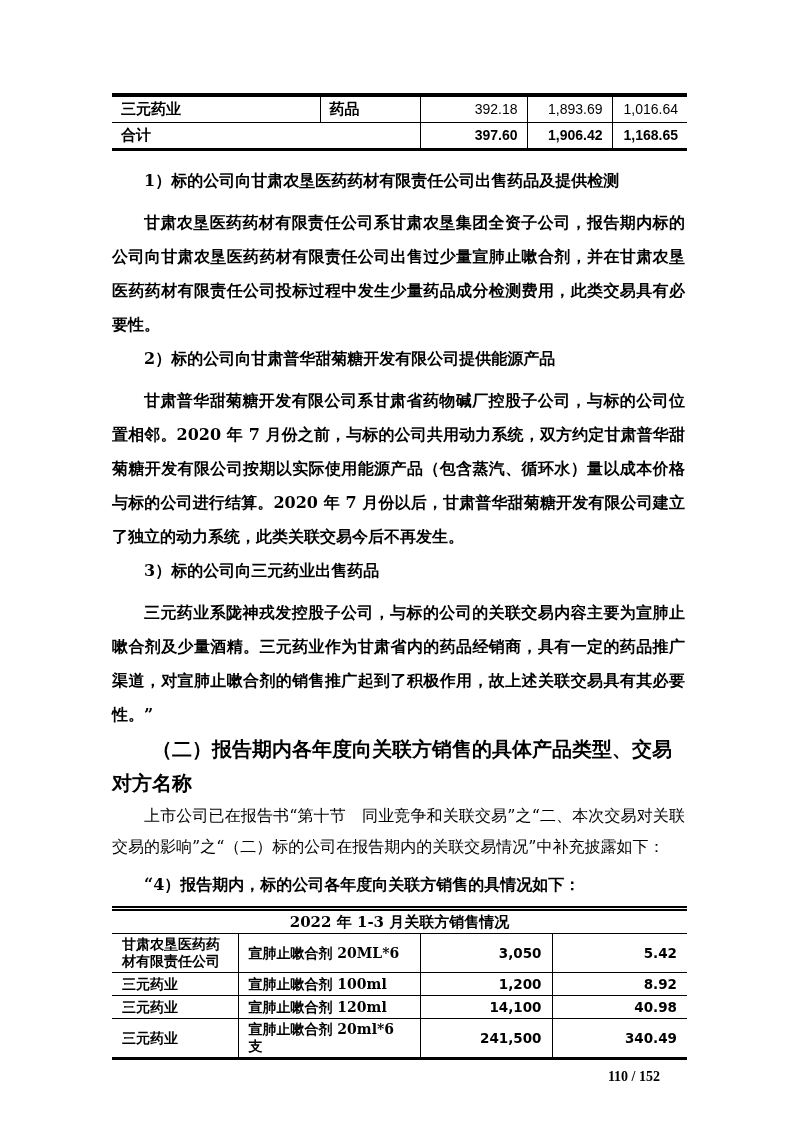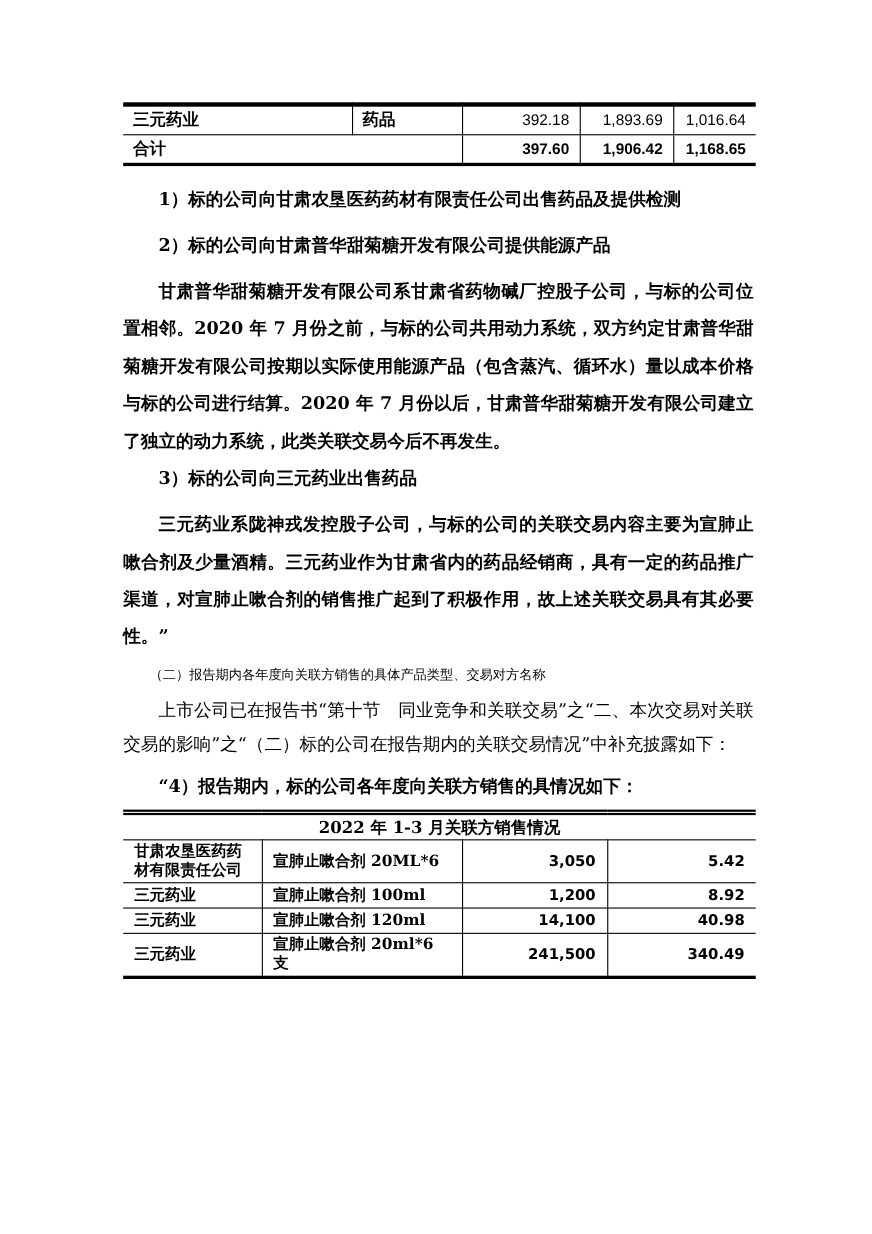--- a/index.html
+++ b/index.html
@@ -59,22 +59,22 @@
   .body-p {
     font-weight: 600;
     font-size: 16px;
     line-height: 34px;
     text-align: justify;
     text-indent: 2em;
     margin: 0;
   }
   .h2sec {
     font-family: "DejaVu Sans", "Liberation Sans", sans-serif;
-    font-weight: normal;
-    font-size: 12px;
+    font-weight: bold;
+    font-size: 20px;
     line-height: 34px;
     text-indent: 2em;
     margin: 0;
   }
   .song-p {
     font-weight: normal;
     font-size: 16px;
     line-height: 31px;
     text-align: justify;
     text-indent: 2em;
@@ -151,20 +151,21 @@
       <tr class="total-row">
         <td colspan="2" class="total-label">合计</td>
         <td class="num">397.60</td>
         <td class="num">1,906.42</td>
         <td class="num">1,168.65</td>
       </tr>
     </tbody>
   </table>
 
   <p class="sec-h">1）标的公司向甘肃农垦医药药材有限责任公司出售药品及提供检测</p>
+  <p class="body-p">甘肃农垦医药药材有限责任公司系甘肃农垦集团全资子公司，报告期内标的公司向甘肃农垦医药药材有限责任公司出售过少量宣肺止嗽合剂，并在甘肃农垦医药药材有限责任公司投标过程中发生少量药品成分检测费用，此类交易具有必要性。</p>
 
   <p class="sec-h">2）标的公司向甘肃普华甜菊糖开发有限公司提供能源产品</p>
   <p class="body-p">甘肃普华甜菊糖开发有限公司系甘肃省药物碱厂控股子公司，与标的公司位置相邻。2020 年 7 月份之前，与标的公司共用动力系统，双方约定甘肃普华甜菊糖开发有限公司按期以实际使用能源产品（包含蒸汽、循环水）量以成本价格与标的公司进行结算。2020 年 7 月份以后，甘肃普华甜菊糖开发有限公司建立了独立的动力系统，此类关联交易今后不再发生。</p>
 
   <p class="sec-h">3）标的公司向三元药业出售药品</p>
   <p class="body-p">三元药业系陇神戎发控股子公司，与标的公司的关联交易内容主要为宣肺止嗽合剂及少量酒精。三元药业作为甘肃省内的药品经销商，具有一定的药品推广渠道，对宣肺止嗽合剂的销售推广起到了积极作用，故上述关联交易具有其必要性。”</p>
 
   <p class="h2sec">（二）报告期内各年度向关联方销售的具体产品类型、交易对方名称</p>
   <p class="song-p">上市公司已在报告书“第十节　同业竞争和关联交易”之“二、本次交易对关联交易的影响”之“（二）标的公司在报告期内的关联交易情况”中补充披露如下：</p>
   <p class="sub-h">“4）报告期内，标的公司各年度向关联方销售的具情况如下：</p>
@@ -200,14 +201,15 @@
       </tr>
       <tr>
         <td class="cell-text">三元药业</td>
         <td class="cell-text">宣肺止嗽合剂 20ml*6 支</td>
         <td class="num">241,500</td>
         <td class="num">340.49</td>
       </tr>
     </tbody>
   </table>
 
+  <div class="footer">110 / 152</div>
 
 </div>
 
 </body></html>

